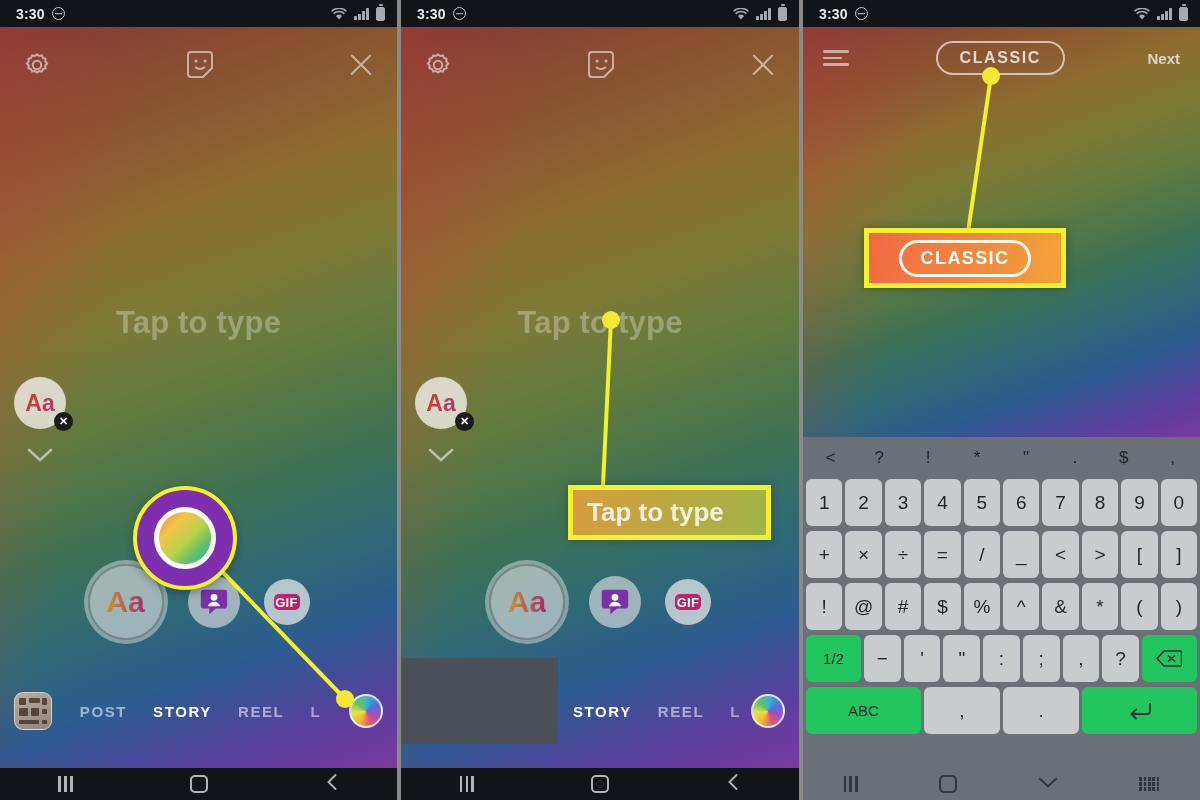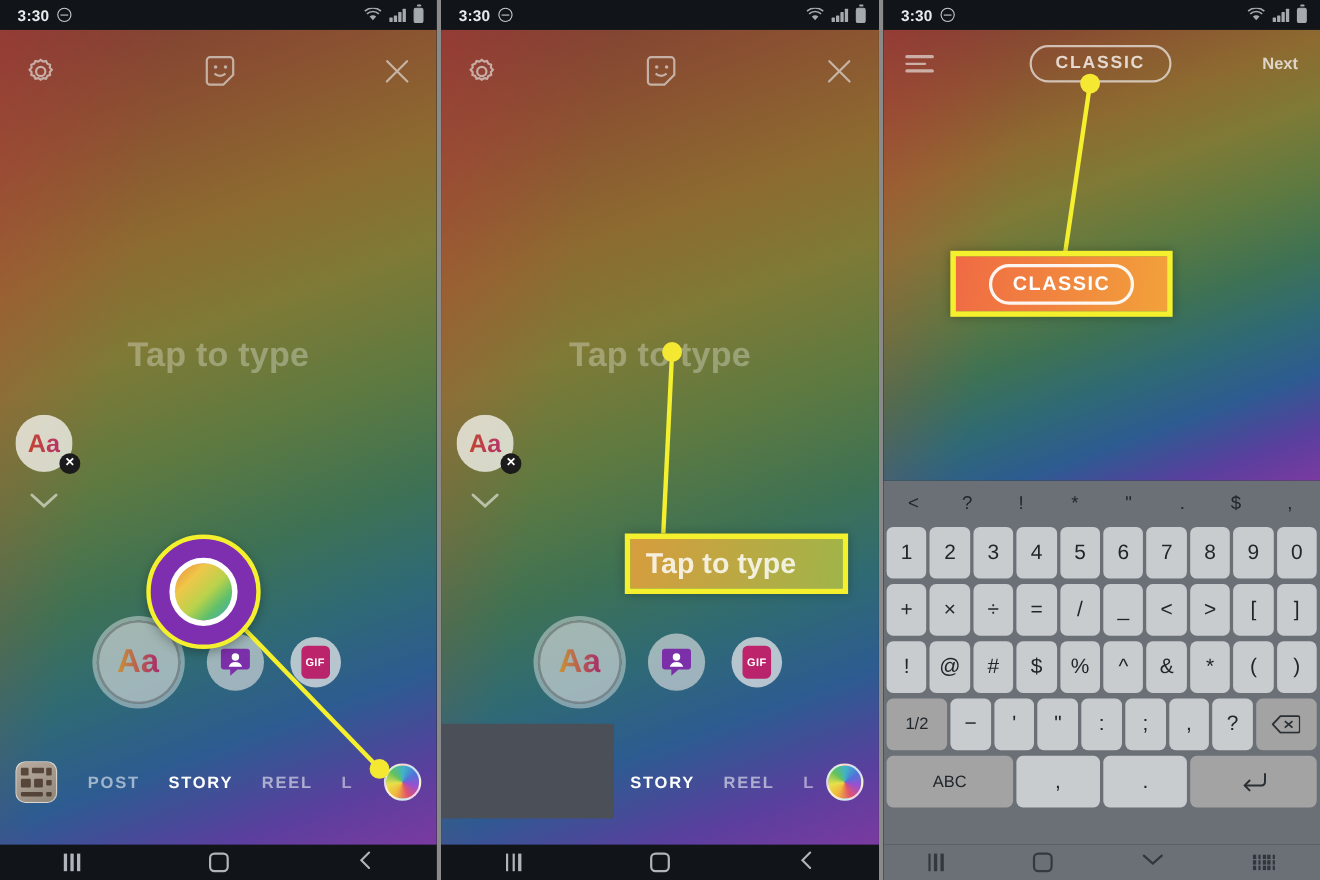--- a/index.html
+++ b/index.html
@@ -94,21 +94,21 @@
   .act-aa {
     width: 76px; height: 76px; border-radius: 50%;
     background: rgba(228,228,228,.62); border: 2px solid rgba(80,80,80,.45);
     box-shadow: 0 0 0 4px rgba(235,235,235,.45);
     display:flex; align-items:center; justify-content:center;
     font-size: 30px; font-weight: 700;
   }
   .act-aa span { background: linear-gradient(90deg,#c99338,#a62c6a); -webkit-background-clip:text; background-clip:text; color:transparent; }
   .act-av { width: 52px; height: 52px; border-radius: 50%; background: rgba(228,228,228,.62); display:flex; align-items:center; justify-content:center; }
   .act-gif { width: 46px; height: 46px; border-radius: 50%; background: rgba(235,235,235,.72); display:flex; align-items:center; justify-content:center; }
-  .gif-sq { width: 26px; height: 30px; border-radius: 5px; background: linear-gradient(135deg,#c0236a,#b6246d); color:#fff; font-size:10px; font-weight:800; display:flex; align-items:center; justify-content:center; letter-spacing:.3px; }
+  .gif-sq { width: 26px; height: 16px; border-radius: 5px; background: linear-gradient(135deg,#c0236a,#b6246d); color:#fff; font-size:13px; font-weight:800; display:flex; align-items:center; justify-content:center; letter-spacing:.3px; }
 
   
   .modebar { position: absolute; left:0; right:0; bottom: 30px; height: 54px; display:flex; align-items:center; padding: 0 14px; z-index: 11; }
   .thumb {
     width: 38px; height: 38px; border-radius: 9px; border: 1.5px solid rgba(255,255,255,.55);
     background: linear-gradient(150deg,#b9ada0,#8e8578);
     position: relative; overflow: hidden; flex: none;
   }
   .thumb i { position: absolute; background: rgba(60,40,30,.75); border-radius: 1px; display:block; }
   .modes { flex: 1; display: flex; align-items: center; justify-content: center; gap: 26px; }
@@ -177,21 +177,21 @@
   
   .keyboard { position: absolute; left: 0; right: 0; bottom: 32px; top: 437px; background: #6b7077; z-index: 20; padding: 0 3px 5px; }
   .sugg { height: 42px; display: flex; align-items: center; }
   .sugg div { flex: 1; text-align: center; color: #22262b; font-size: 17px; font-weight: 500; }
   .krow { display: flex; gap: 3px; margin-bottom: 5px; height: 47px; }
   .key {
     flex: 1; background: #c8cccf; border-radius: 6px;
     display: flex; align-items: center; justify-content: center;
     color: #21262b; font-size: 19px; font-weight: 400;
   }
-  .key.dark { background: #a3a3a3; }
+  .key.dark { background: #22c55e; }
   .key.w15 { flex: 1.5; }
   .key.space { flex: 5.1; color:#5e646b; font-size: 14px; }
   .key.small { font-size: 15px; }
   .bsp { width: 26px; height: 17px; }
   .ent { width: 24px; height: 20px; }
 
   
   .navbar { position: absolute; left:0; right:0; bottom: 0; height: 32px; background: #111418; display:flex; align-items:center; justify-content: space-around; z-index: 45; }
   .p3 .navbar { background: #6b7077; }
   .nav-recents { display:flex; gap:3.5px; }

